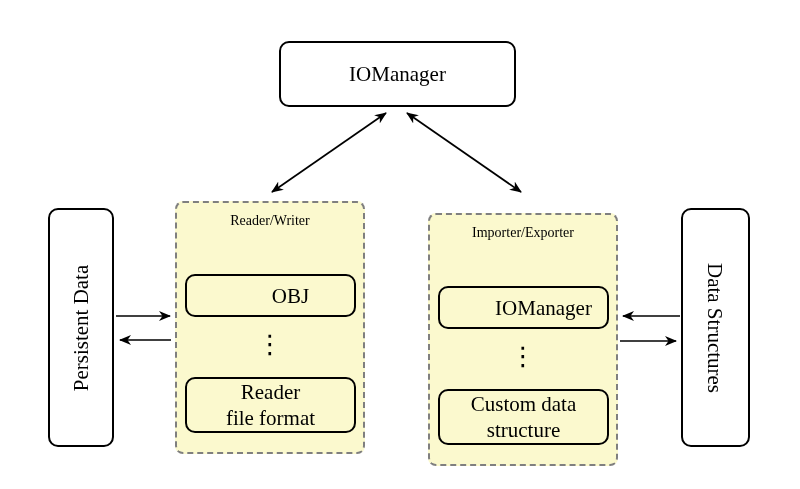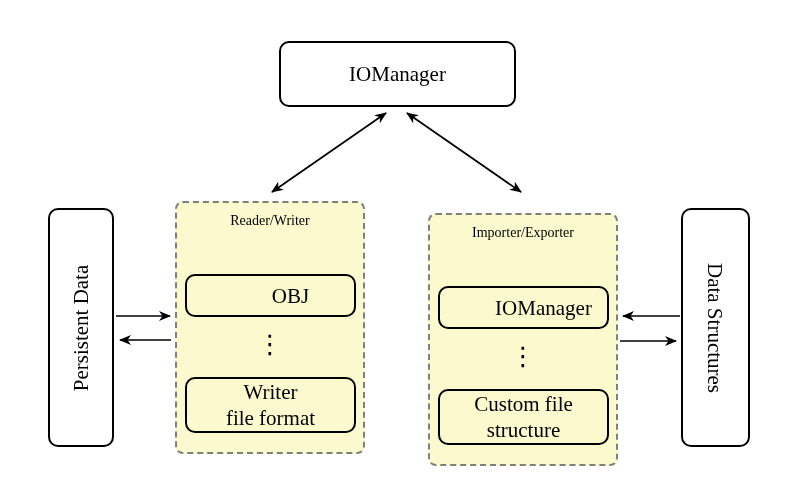--- a/index.html
+++ b/index.html
@@ -119,30 +119,30 @@
     <span class="rot-cw">Data Structures</span>
   </div>
 
   <div class="group box-rw">
     <div class="group-title">Reader/Writer</div>
     <div class="node inner inner-1">
       <span>OBJ</span>
     </div>
     <div class="dots">⋮</div>
     <div class="node inner inner-2">
-      <span>Writer</span>
+      <span>Reader</span>
       <span>file format</span>
     </div>
   </div>
 
   <div class="group box-ie">
     <div class="group-title">Importer/Exporter</div>
     <div class="node inner inner-1">
       <span>IOManager</span>
     </div>
     <div class="dots">⋮</div>
     <div class="node inner inner-2">
-      <span>Custom file</span>
+      <span>Custom data</span>
       <span>structure</span>
     </div>
   </div>
 
 </div>
 
 </body></html>

